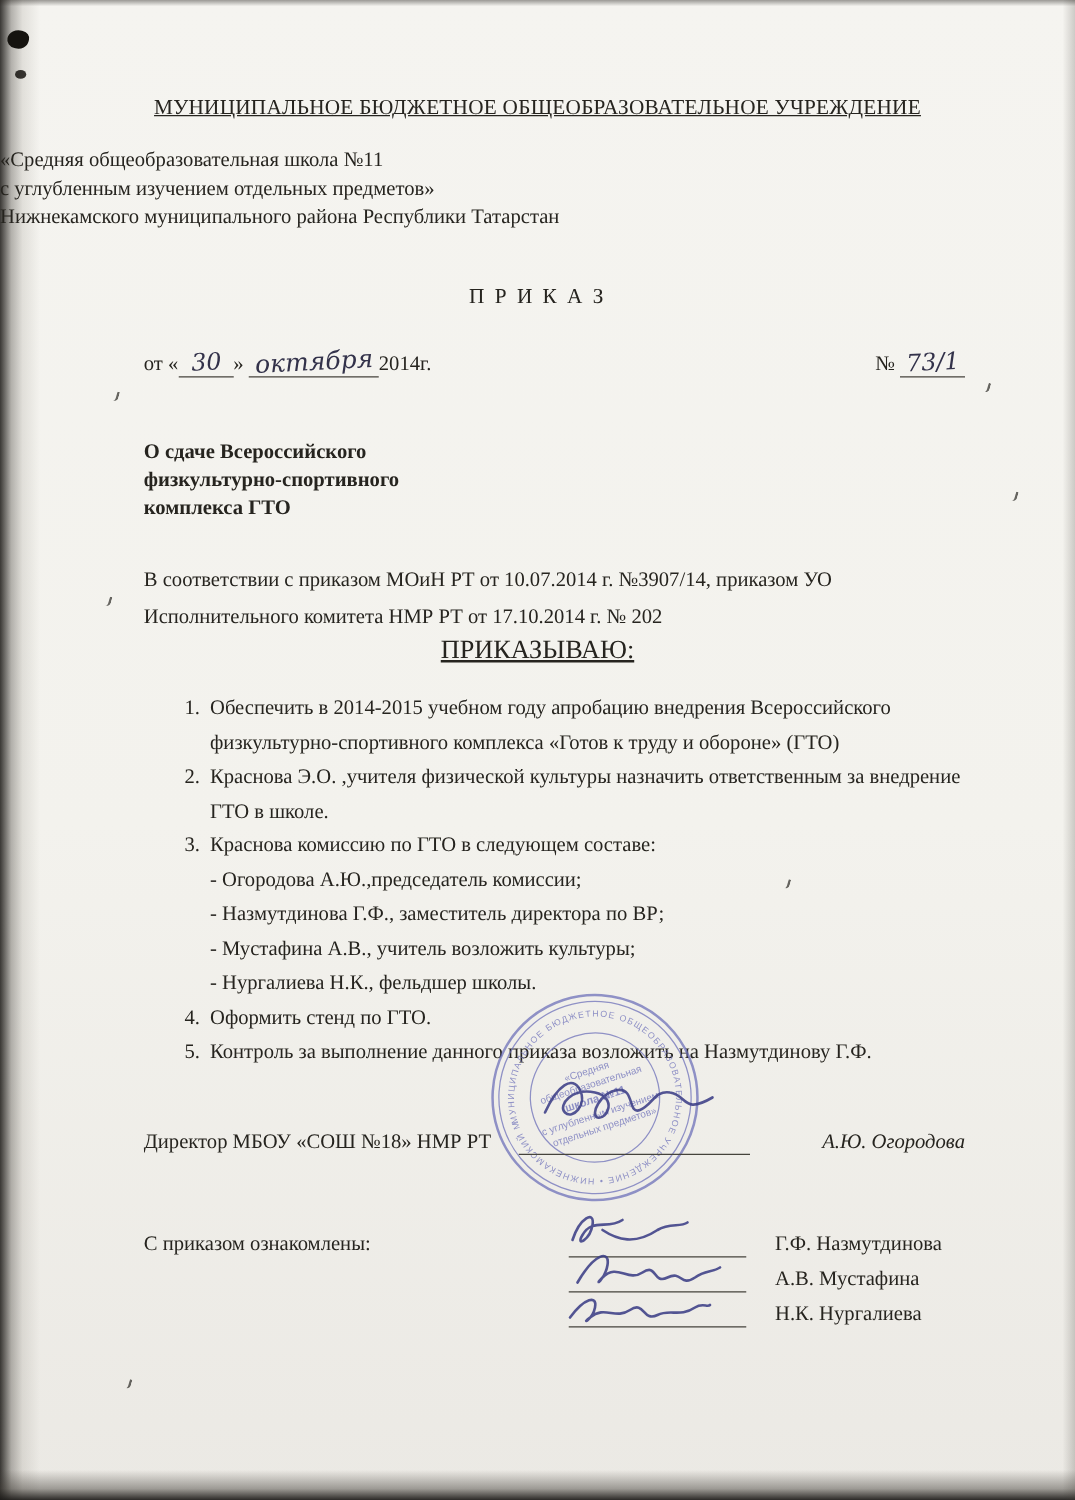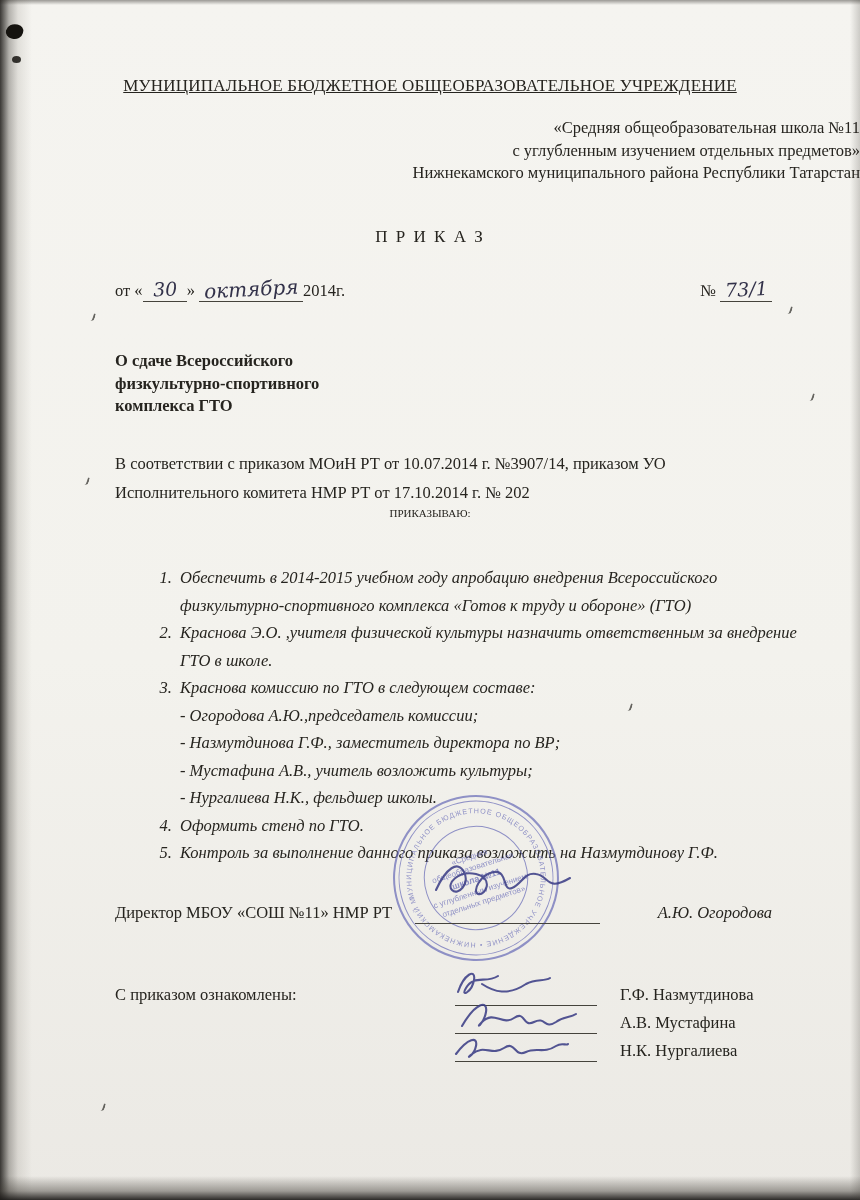--- a/index.html
+++ b/index.html
@@ -20,44 +20,44 @@
     background:linear-gradient(270deg, rgba(60,56,50,.22), rgba(0,0,0,0)); }
   .blob { position:absolute; background:#15130f; }
   .blob.b1 { left:6px;  top:24px; width:17px; height:15px; border-radius:60% 40% 55% 45%; transform:rotate(14deg); }
   .blob.b2 { left:12px; top:56px; width:9px;  height:7px;  border-radius:50%; opacity:.85; }
   .noise { position:absolute; width:3px; height:8px;
     border-right:2px solid rgba(42,40,35,.7); border-radius:0 0 5px 2px; transform:rotate(16deg); }
 
   
   .org-title { position:absolute; top:76px; left:0; width:100%; text-align:center;
     font-size:17px; letter-spacing:.2px;text-decoration:underline; }
-  .org-sub   { position:absolute; top:117px; left:0; width:100%; text-align:right;
+  .org-sub   { position:absolute; top:117px; left:0; width:100%; text-align:left;
     font-size:16.5px; line-height:22.5px; }
   .doc-type  { position:absolute; top:227px; left:0; width:100%; text-align:center;
     font-size:17px; font-weight:normal; letter-spacing:2px; }
 
   .date-row  { position:absolute; top:281px; left:115px; right:88px; font-size:16.5px; }
   .date-left { display:inline-block; }
   .date-right{ position:absolute; right:0; top:0; }
   .u   { display:inline-block; border-bottom:1.4px solid #45433c; text-align:center; }
   .u-day   { min-width:44px; }
   .u-month { min-width:104px; }
   .u-num   { min-width:52px; }
   .hw { font-family:"DejaVu Serif", serif; font-style:italic; color:#33324a;
         display:inline-block; transform:rotate(-3deg); font-size:19px; line-height:16px; }
   .hw-month { font-size:20px; }
 
   .subject { position:absolute; top:350px; left:115px;
     font-size:16.5px; font-weight:bold; line-height:22.5px; }
   .preamble { position:absolute; top:449px; left:115px; width:662px;
     font-size:16.5px; line-height:29px; }
-  .resolution { position:absolute; top:507px; left:0; width:100%; text-align:center; font-size:11px; }
+  .resolution { position:absolute; top:507px; left:0; width:100%; text-align:center; font-size:21px;text-decoration:underline; }
 
-  ol.items { position:absolute; top:552px; left:118px; width:636px; margin:12px;
-    padding-left:46px; font-size:16.5px; line-height:27.5px;font-style:italic; }
+  ol.items { position:absolute; top:552px; left:118px; width:636px; margin:0;
+    padding-left:46px; font-size:16.5px; line-height:27.5px; }
   ol.items li { padding-left:4px; }
 
   
   .stamp { position:absolute; left:390px; top:792px; width:172px; height:172px; opacity:.72; }
   .stamp svg { width:100%; height:100%; }
   .stamp .ring { fill:none; stroke:var(--stamp-blue,#6a6db8); stroke-width:2; }
   .stamp .ring.thin { stroke-width:1; }
   .stamp text { fill:var(--stamp-blue,#6a6db8); }
   .ring-text { font-size:7px; letter-spacing:1px; font-family:"Liberation Sans", sans-serif; }
   .c-line { font-size:8px; text-anchor:middle; font-family:"Liberation Sans", sans-serif; }
@@ -154,21 +154,21 @@
         <text class="c-line" x="85" y="66">«Средняя</text>
         <text class="c-line" x="85" y="77">общеобразовательная</text>
         <text class="c-line big" x="85" y="89">школа №11</text>
         <text class="c-line" x="85" y="101">с углубленным изучением</text>
         <text class="c-line" x="85" y="112">отдельных предметов»</text>
       </g>
     </svg>
   </div>
 
   <div class="director-row">
-    <span class="lbl">Директор МБОУ «СОШ №11» НМР РТ</span>
+    <span class="lbl">Директор МБОУ «СОШ №18» НМР РТ</span>
     <span class="sig-line"></span>
     <span class="nm">А.Ю. Огородова</span>
   </div>
   <svg class="sig" style="left:428px;top:848px;width:150px;height:60px" viewBox="0 0 150 60">
     <path d="M8,42 C18,20 30,12 36,24 C42,36 30,48 24,42 C18,36 30,22 48,26 C66,30 58,48 50,46 C44,44 52,26 66,24 C80,22 74,44 84,40 C94,36 96,24 108,26 C122,28 118,44 142,30"></path>
   </svg>
 
   <div class="ack-block">
     <span class="lbl">С приказом ознакомлены:</span>
     <div class="ack-row r1">

